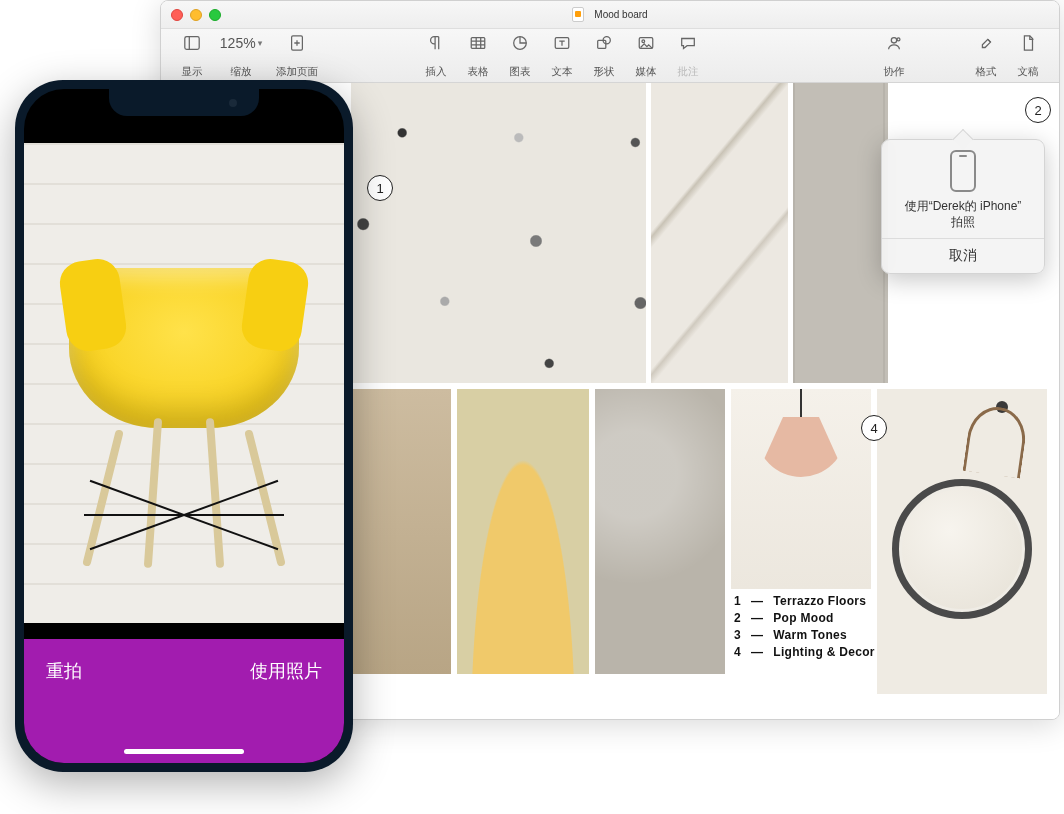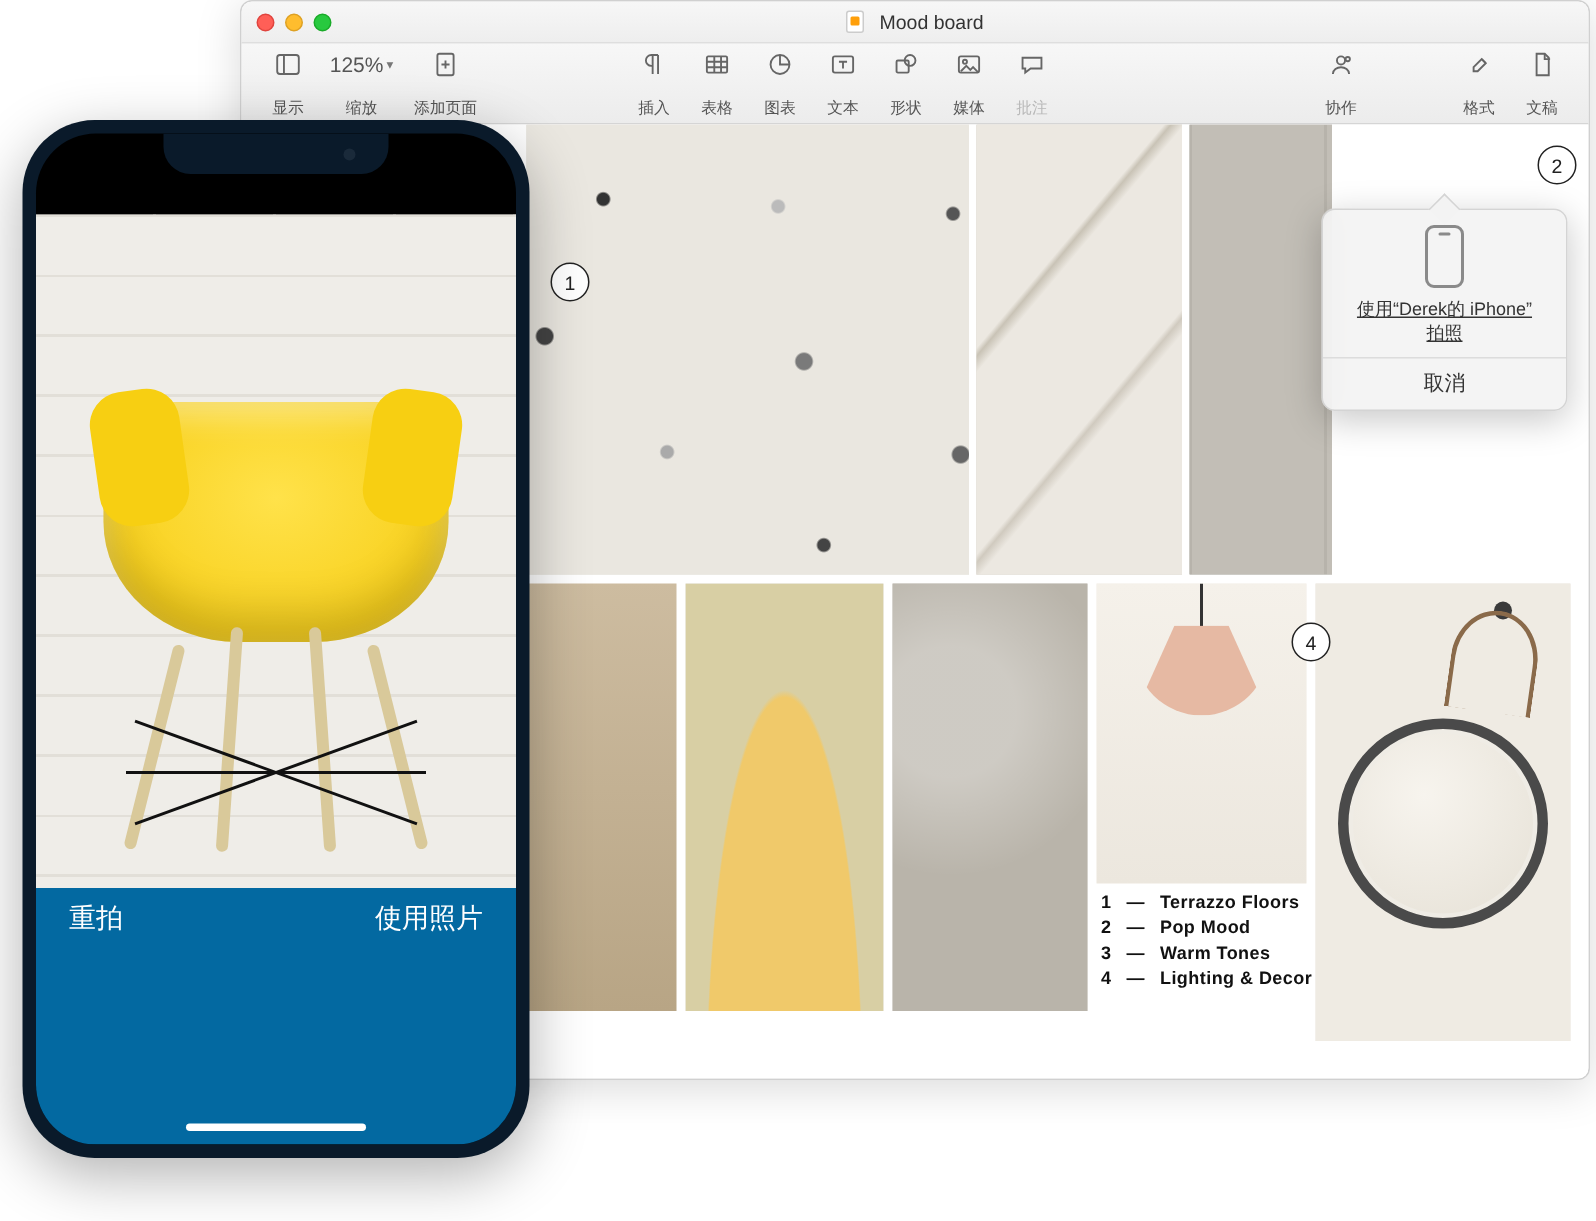--- a/index.html
+++ b/index.html
@@ -35,21 +35,21 @@
     position: absolute; left: 10px; top: 8px;
     display: flex; gap: 7px;
   }
   .tl-btn { width: 12px; height: 12px; border-radius: 50%; }
   .tl-red { background:#ff5f57; border:1px solid #e0443e; }
   .tl-yel { background:#ffbd2e; border:1px solid #dea123; }
   .tl-grn { background:#28c93f; border:1px solid #1aab29; }
   .doc-title {
     margin: 4px auto;
     display:flex; align-items:center; gap:10px;
-    font-size:13px; color:#333;
+    font-size:10px; color:#333;
   }
   .doc-icon {
     width:12px; height:15px; background:#fff; border:1px solid #ccc;
     position:relative; border-radius:2px;
   }
   .doc-icon::before{
     content:""; position:absolute; left:2px; top:3px; width:6px; height:6px;
     background:#ff9f0a; border-radius:1px;
   }
 
@@ -208,21 +208,21 @@
     font-size:12px; color:#333;
   }
   .popover::before {
     content:""; position:absolute; top:-8px; left:50%; transform:translateX(-50%);
     width:14px; height:14px; background:#f3f3f3; border-left:1px solid #d4d4d4; border-top:1px solid #d4d4d4;
     transform: translateX(-50%) rotate(45deg);
   }
   .pop-body { padding:10px 10px 8px; text-align:center; }
   .phone-ico { width:26px; height:42px; margin:0 auto 6px; border:2px solid #8a8a8a; border-radius:6px; position:relative;}
   .phone-ico::after { content:""; position:absolute; left:50%; top:3px; transform:translateX(-50%); width:8px; height:2px; background:#8a8a8a; border-radius:1px;}
-  .pop-line { line-height:1.35;text-decoration:underline; }
+  .pop-line { line-height:1.35; }
   .pop-cancel {
     border-top:1px solid #dcdcdc;
     padding:8px 0; text-align:center;
     font-size:14px; color:#333;
   }
 
   
   .iphone {
     position:absolute; left:15px; top:80px;
     width:338px; height:692px;
@@ -287,24 +287,24 @@
   .leg.l2{ left:70px; height:150px; transform:rotate(4deg);}
   .leg.l3{ right:70px; height:150px; transform:rotate(-4deg);}
   .leg.l4{ right:20px; height:140px; transform:rotate(-14deg);}
   .wire {
     position:absolute; bottom:52px; width:200px; height:2px; background:#111; left:5px;
   }
   .wire.w2{ bottom:52px; transform:rotate(20deg);}
   .wire.w3{ bottom:52px; transform:rotate(-20deg);}
 
   .cam-bottom {
-    position:absolute; left:0; right:0; bottom:0; height:171px;
-    background:#0369a1;
+    position:absolute; left:0; right:0; bottom:0; height:124px;
+    background:#a21caf;
     display:flex; align-items:flex-start; justify-content:space-between;
-    padding:8px 22px 0;
+    padding:20px 22px 0;
     color:#fff; font-size:18px;
   }
   .home-ind {
     position:absolute; bottom:9px; left:50%; transform:translateX(-50%);
     width:120px; height:5px; border-radius:3px; background:#fff;
   }
 
 </style>
 </head>
 <body>

